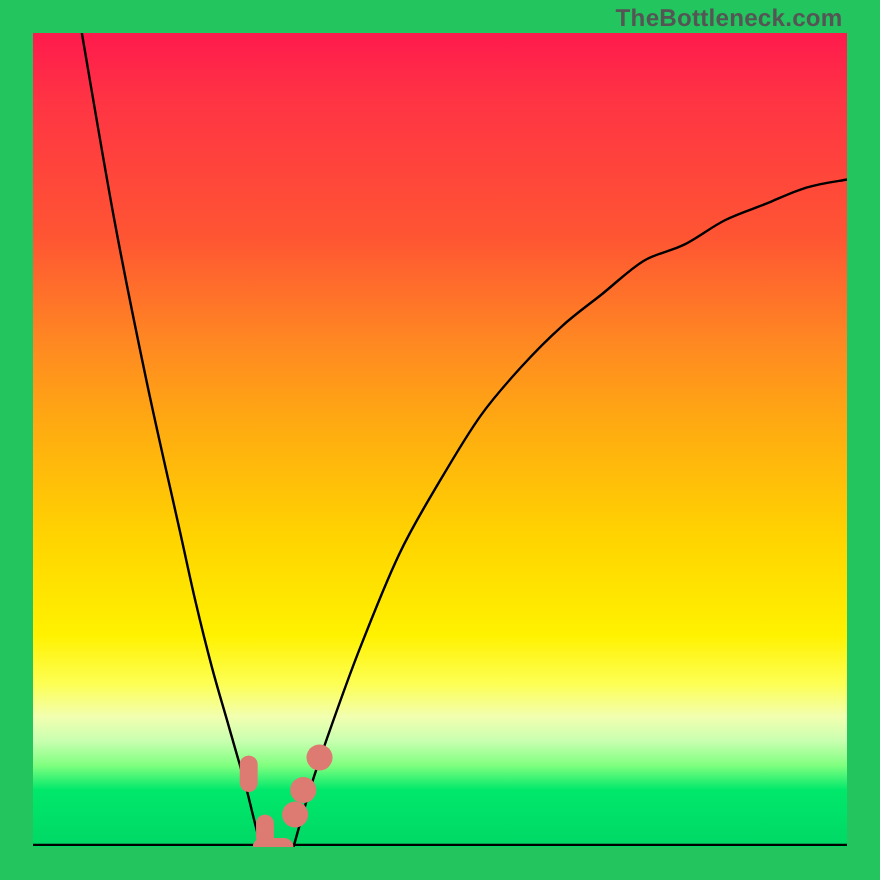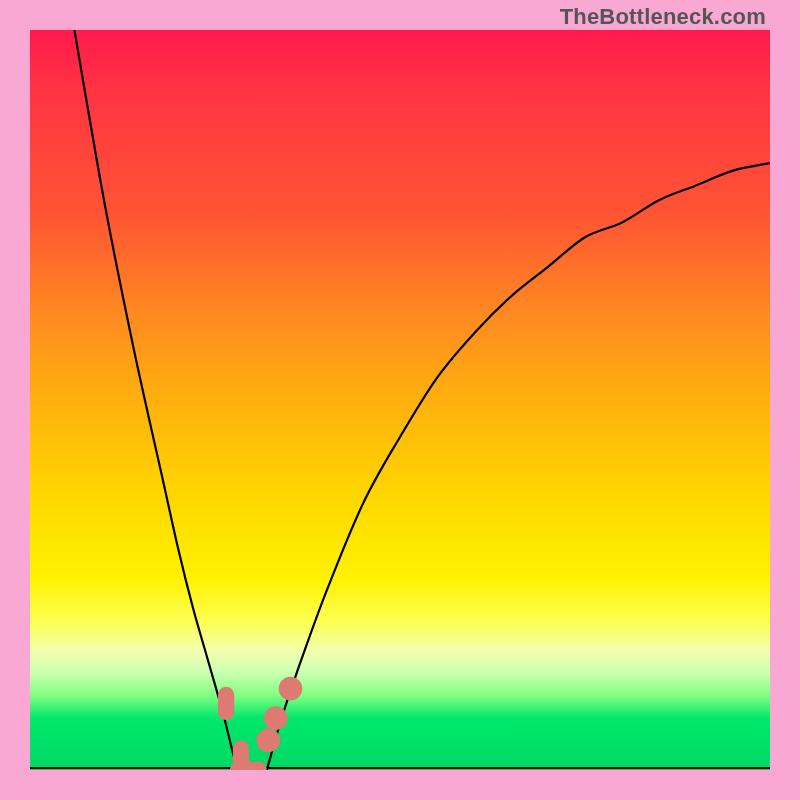--- a/index.html
+++ b/index.html
@@ -1,21 +1,21 @@
 <!DOCTYPE html>
 <html><head>
 <meta charset="utf-8">
 <style>
   * { margin: 0; padding: 0; box-sizing: border-box; }
   html, body { width: 800px; height: 800px; overflow: hidden; background: #000; }
   .frame {
     position: relative;
     width: 800px;
     height: 800px;
-    background: #f9a8d4;
+    background: #22c55e;
   }
   .plot-area {
     position: absolute;
     left: 30px;
     top: 30px;
     width: 740px;
     height: 740px;
     background: linear-gradient(
       to bottom,
       #ff1a4d 0%,

